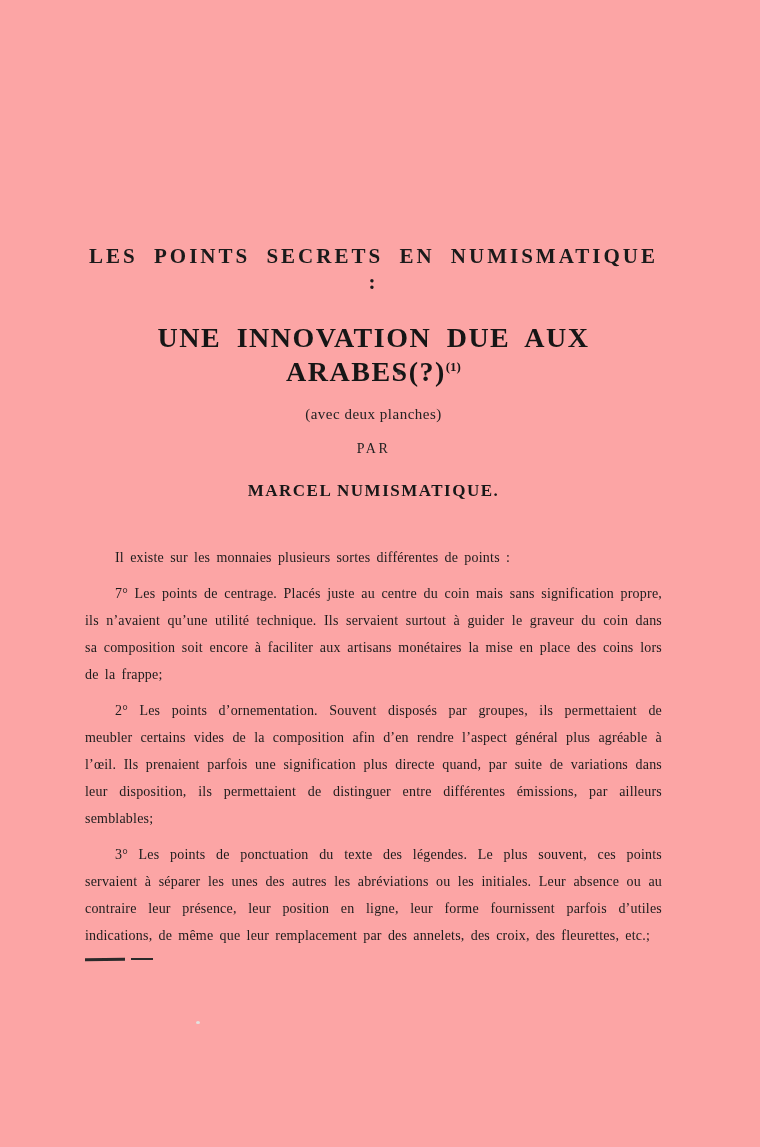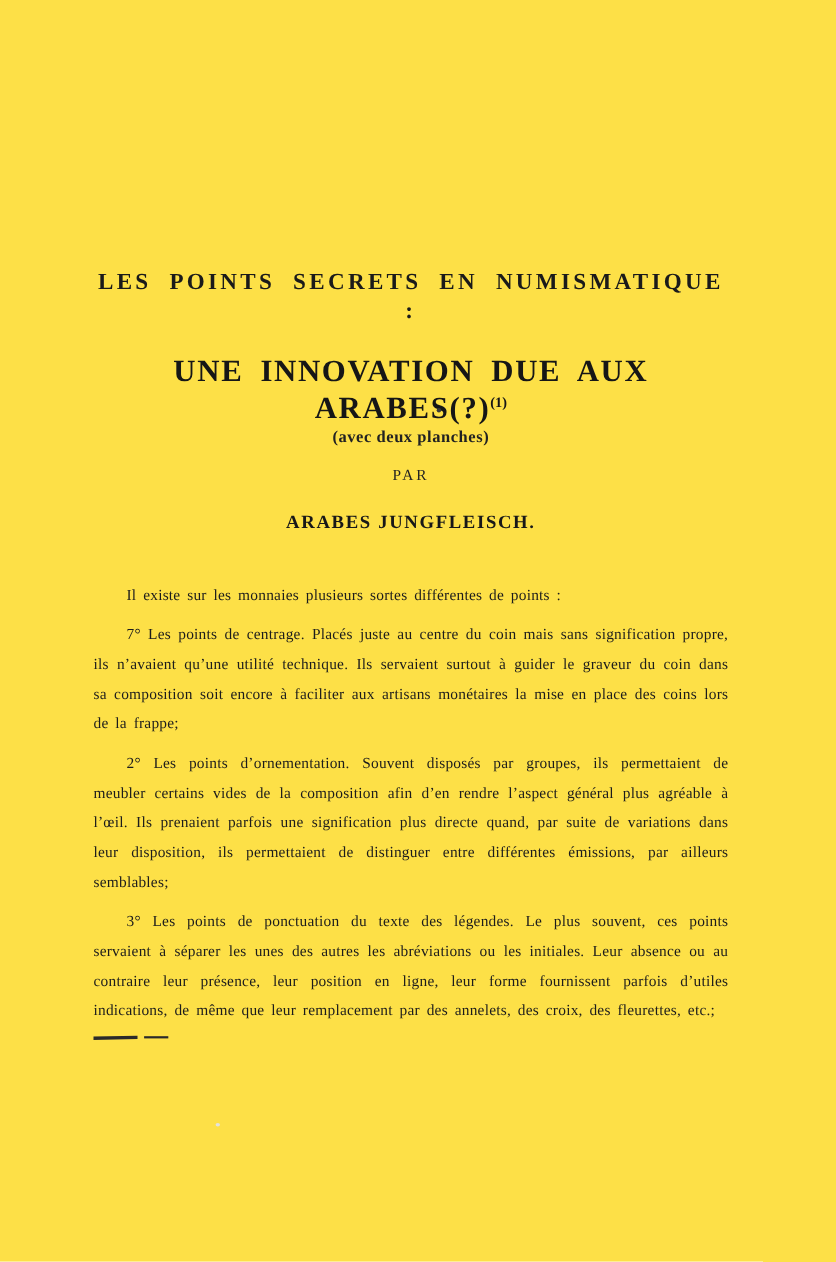--- a/index.html
+++ b/index.html
@@ -6,21 +6,21 @@
   html, body {
     margin: 0;
     padding: 0;
     background: #ffffff;
   }
   .page {
     position: relative;
     width: 760px;
     height: 1147px;
     margin: 0;
-    background: #fde047;
+    background: #fca5a5;
     color: #1b1b1b;
     font-family: "Liberation Serif", "DejaVu Serif", serif;
     overflow: hidden;
     box-sizing: border-box;
     padding-top: 243px;
   }
   .content {
     margin-left: 85px;
     width: 577px;
   }
@@ -44,25 +44,25 @@
     color: #161616;
   }
   .title-line2 sup {
     font-size: 13px;
     font-weight: 700;
     letter-spacing: 0;
     vertical-align: super;
     line-height: 0;
   }
   .subtitle {
+    margin-top: 16px;
     font-size: 15px;
     line-height: 19px;
     letter-spacing: 0.5px;
     color: #222;
-    font-weight: bold;
   }
   .ink-dot {
     position: absolute;
     left: 397px;
     top: 371px;
     width: 4px;
     height: 4px;
     border-radius: 50%;
     background: #3a3a3a;
   }
@@ -147,21 +147,21 @@
 
     <header class="title-block">
       <h1 class="title-line1">LES POINTS SECRETS EN NUMISMATIQUE :</h1>
 
       <h2 class="title-line2"><span>UNE INNOVATION DUE AUX ARABES(?)</span><sup>(1)</sup></h2>
 
       <div class="subtitle">(avec deux planches)</div>
 
       <div class="byline">PAR</div>
 
-      <div class="author">ARABES JUNGFLEISCH.</div>
+      <div class="author">MARCEL NUMISMATIQUE.</div>
     </header>
 
     <main class="body-text">
       <p class="para one-line">Il existe sur les monnaies plusieurs sortes différentes de points :</p>
 
       <p class="para">7° Les points de centrage. Placés juste au centre du coin mais sans signification propre, ils n’avaient qu’une utilité technique. Ils servaient surtout à guider le graveur du coin dans sa composition soit encore à faciliter aux artisans monétaires la mise en place des coins lors de la frappe;</p>
 
       <p class="para">2° Les points d’ornementation. Souvent disposés par groupes, ils permettaient de meubler certains vides de la composition afin d’en rendre l’aspect général plus agréable à l’œil. Ils prenaient parfois une signification plus directe quand, par suite de variations dans leur disposition, ils permettaient de distinguer entre différentes émissions, par ailleurs semblables;</p>
 
       <p class="para">3° Les points de ponctuation du texte des légendes. Le plus souvent, ces points servaient à séparer les unes des autres les abréviations ou les initiales. Leur absence ou au contraire leur présence, leur position en ligne, leur forme fournissent parfois d’utiles indications, de même que leur remplacement par des annelets, des croix, des fleurettes, etc.;</p>

